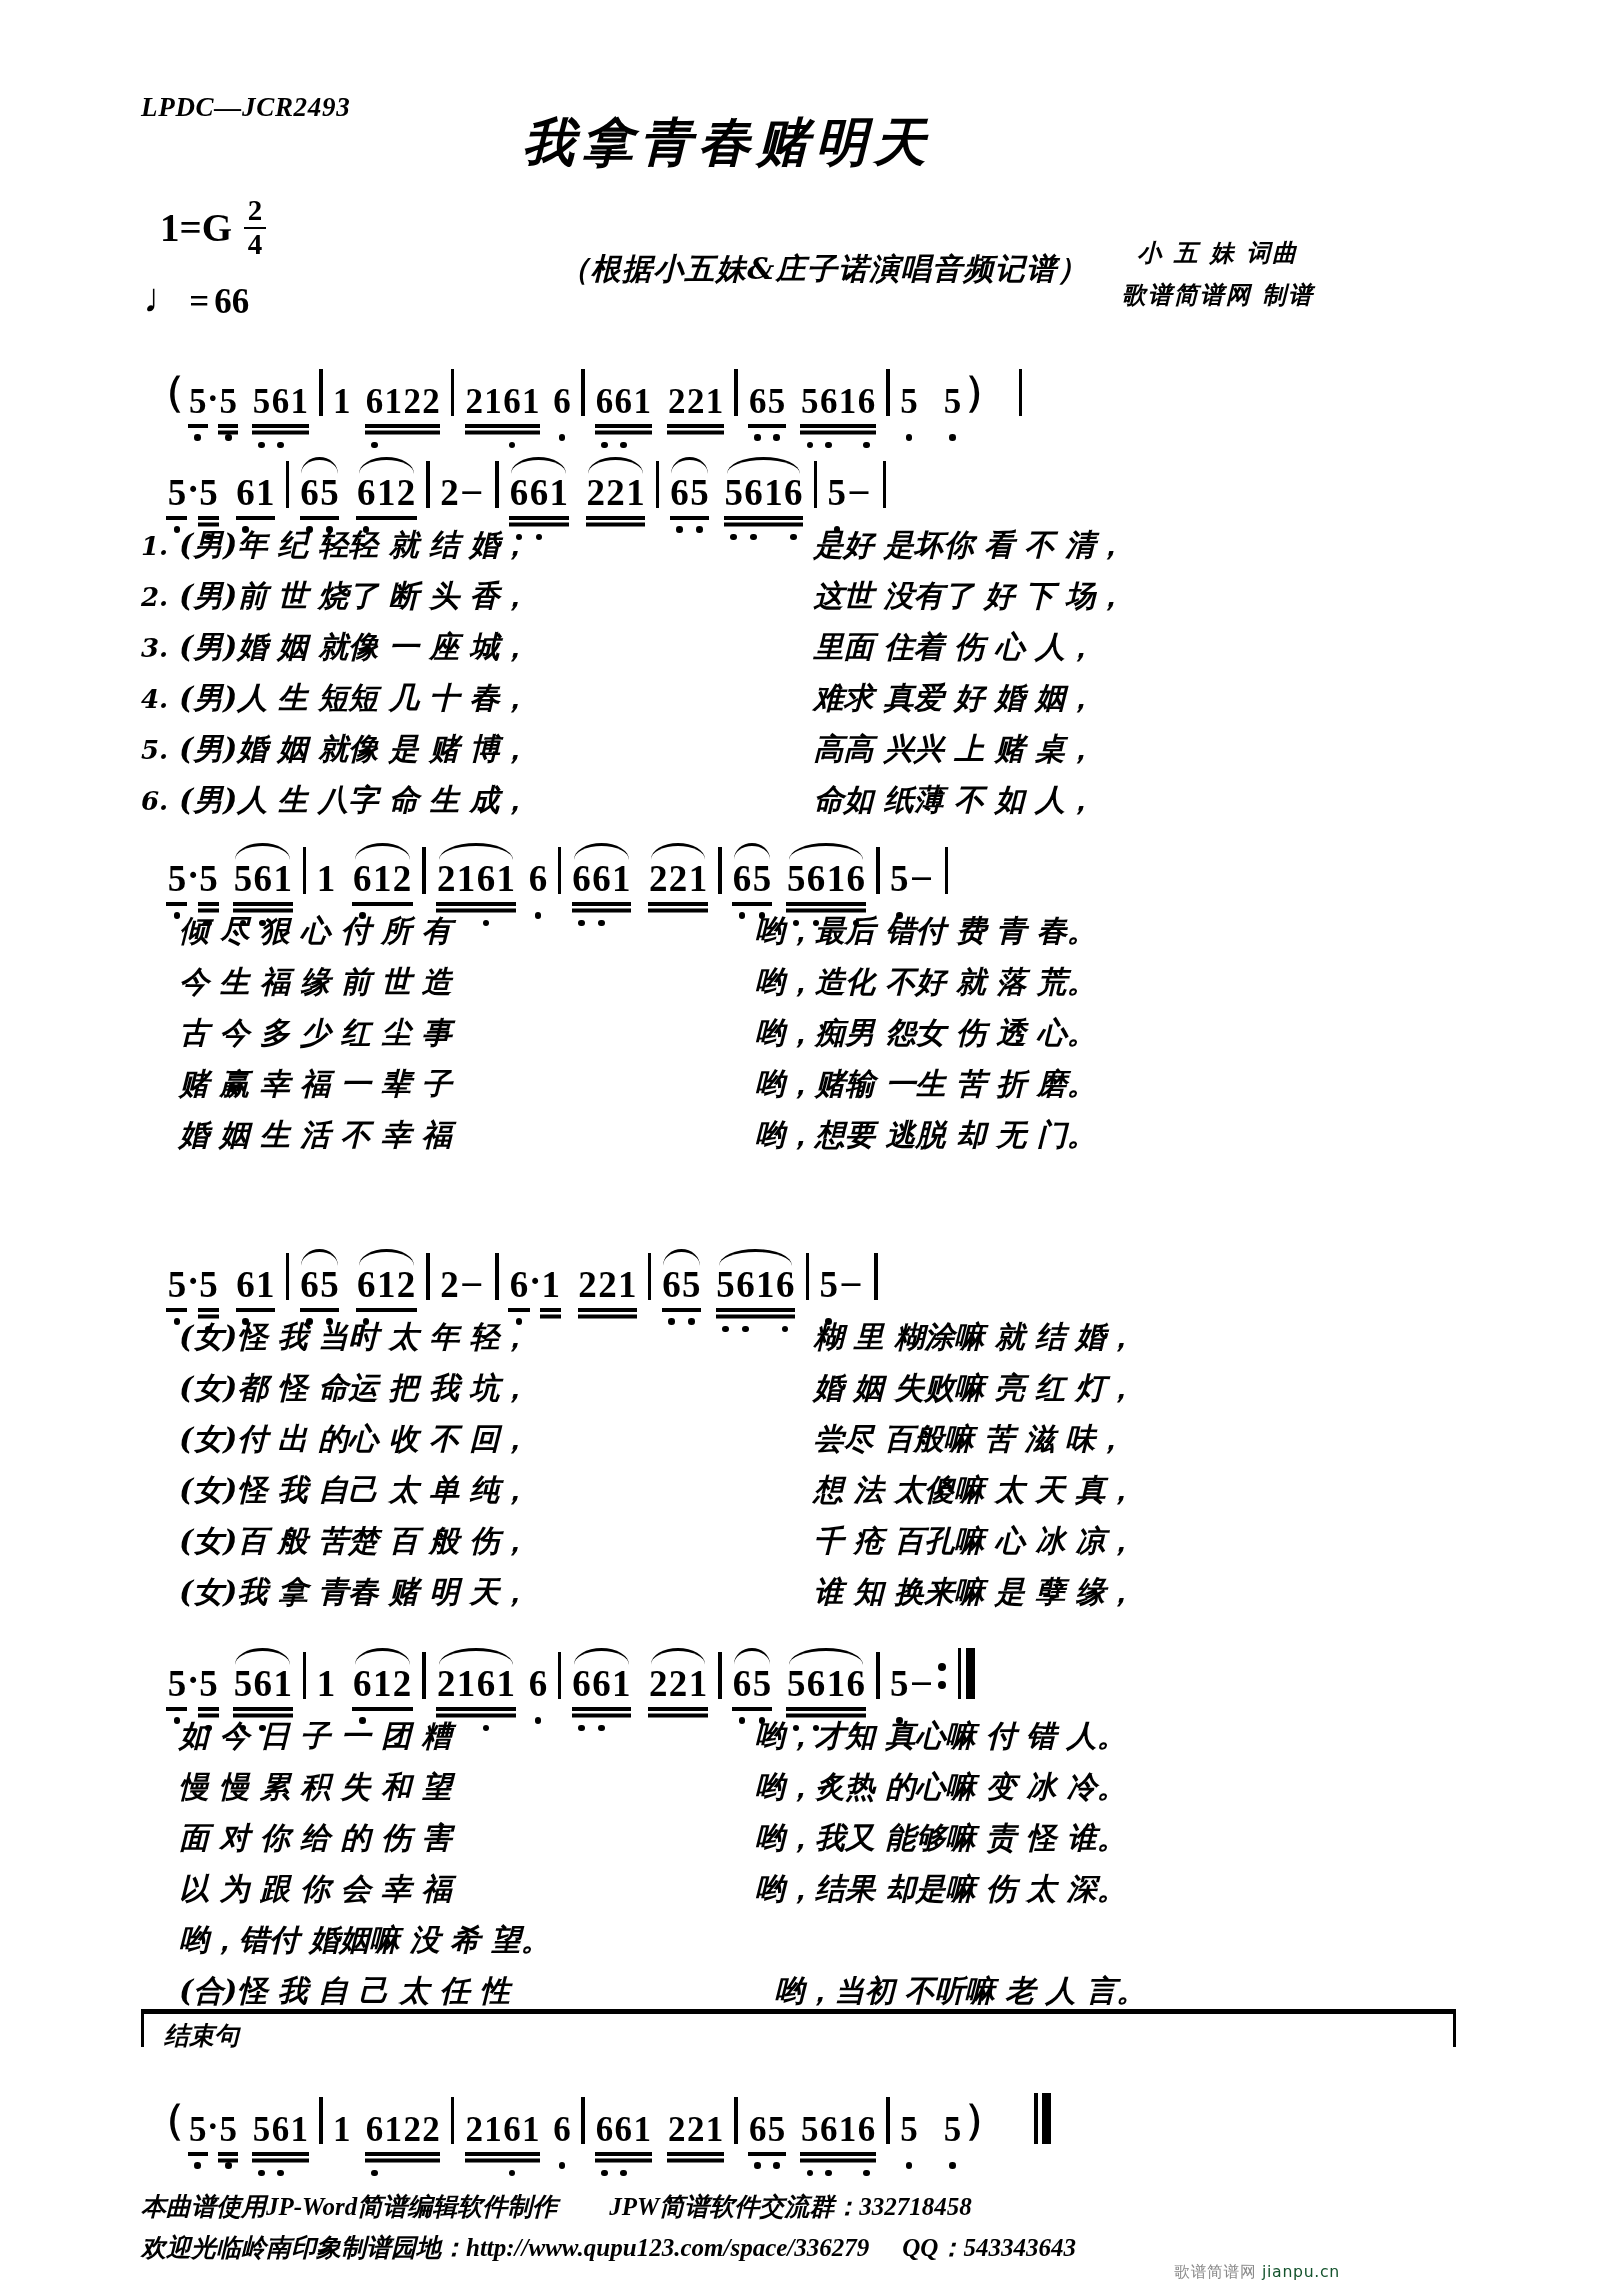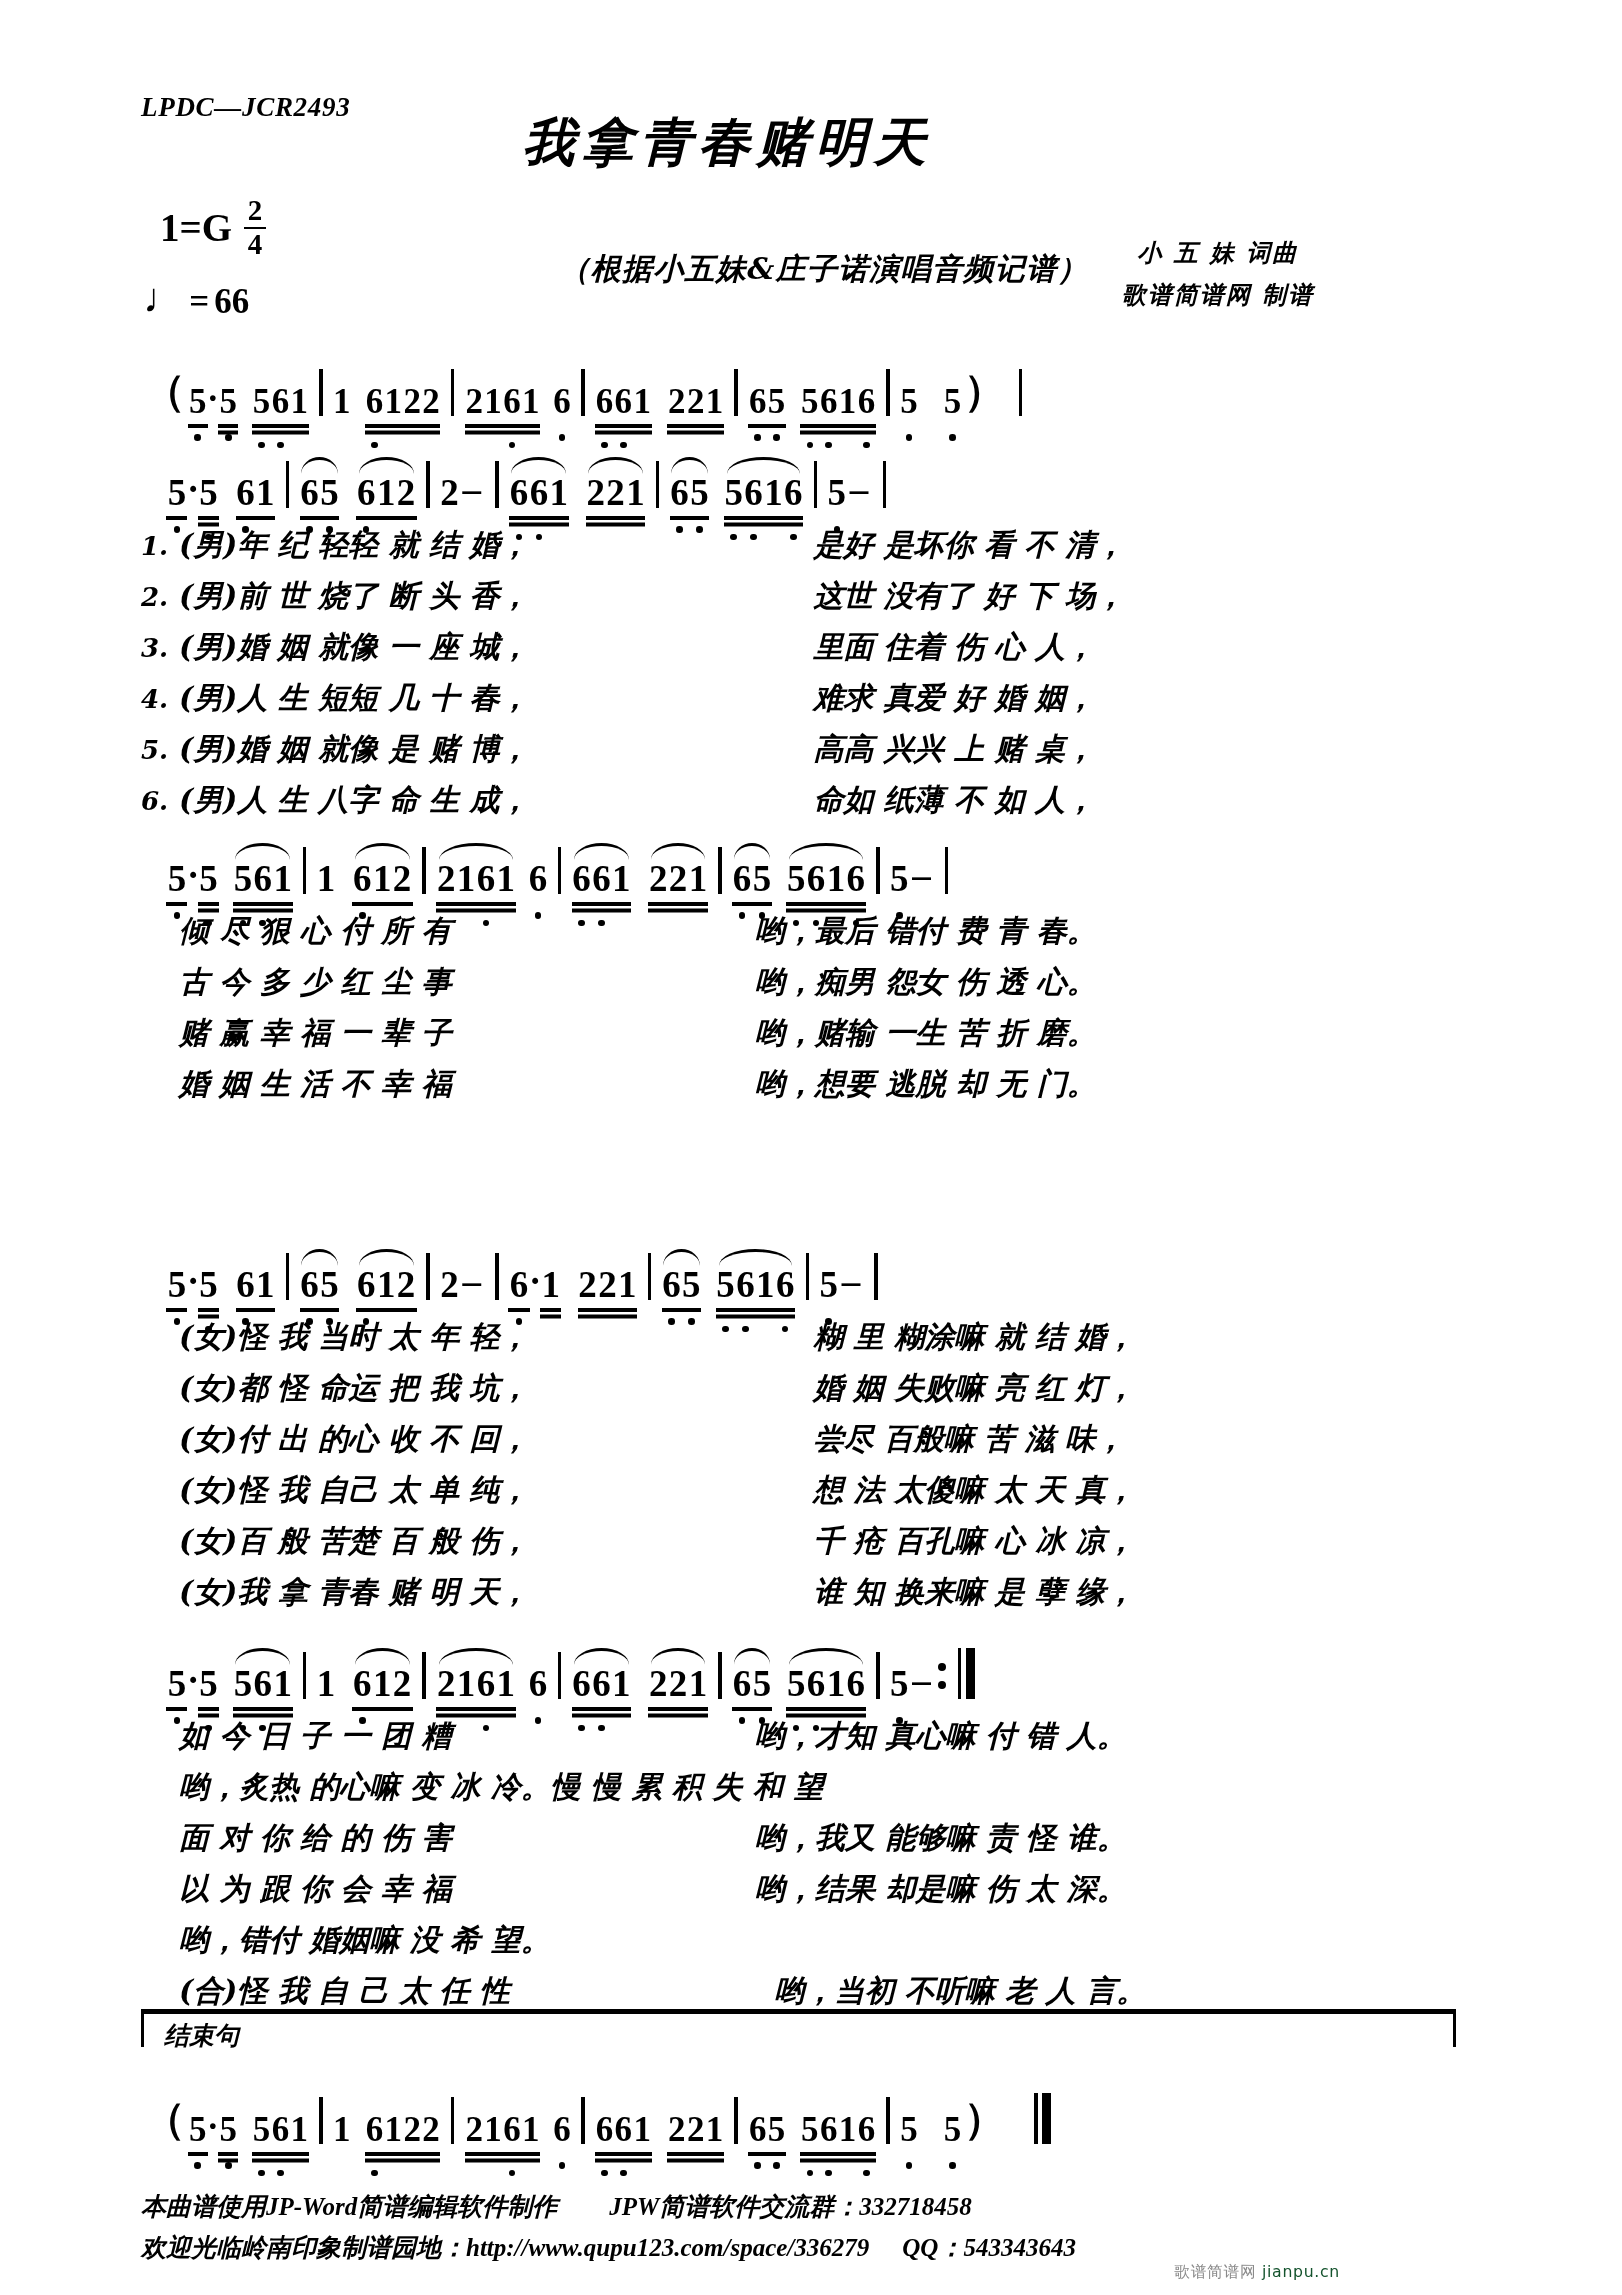--- a/index.html
+++ b/index.html
@@ -585,20 +585,25 @@
       <span class="bar"></span>
     </div>
 
     <div class="lyricrow" style="margin-top:14.4px">
       <span class="idx"></span>
       <span class="seg" style="width:576px">倾 尽 狠 心 付 所 有</span>
       <span class="seg">哟，最后 错付 费 青 春。</span>
     </div>
     <div class="lyricrow">
       <span class="idx"></span>
+      <span class="seg" style="width:576px">今 生 福 缘 前 世 造</span>
+      <span class="seg">哟，造化 不好 就 落 荒。</span>
+    </div>
+    <div class="lyricrow">
+      <span class="idx"></span>
       <span class="seg" style="width:576px">古 今 多 少 红 尘 事</span>
       <span class="seg">哟，痴男 怨女 伤 透 心。</span>
     </div>
     <div class="lyricrow">
       <span class="idx"></span>
       <span class="seg" style="width:576px">赌 赢 幸 福 一 辈 子</span>
       <span class="seg">哟，赌输 一生 苦 折 磨。</span>
     </div>
     <div class="lyricrow">
       <span class="idx"></span>
@@ -884,22 +889,22 @@
       <span class="finalbar"><i></i><i class="thick"></i></span>
     </div>
 
     <div class="lyricrow" style="margin-top:14.4px">
       <span class="idx"></span>
       <span class="seg" style="width:576px">如 今 日 子 一 团 糟</span>
       <span class="seg">哟，才知 真心嘛 付 错 人。</span>
     </div>
     <div class="lyricrow">
       <span class="idx"></span>
+      <span class="seg" style="width:576px">慢 慢 累 积 失 和 望</span>
       <span class="seg">哟，炙热 的心嘛 变 冰 冷。</span>
-      <span class="seg" style="width:576px">慢 慢 累 积 失 和 望</span>
     </div>
     <div class="lyricrow">
       <span class="idx"></span>
       <span class="seg" style="width:576px">面 对 你 给 的 伤 害</span>
       <span class="seg">哟，我又 能够嘛 责 怪 谁。</span>
     </div>
     <div class="lyricrow">
       <span class="idx"></span>
       <span class="seg" style="width:576px">以 为 跟 你 会 幸 福</span>
       <span class="seg">哟，结果 却是嘛 伤 太 深。</span>

